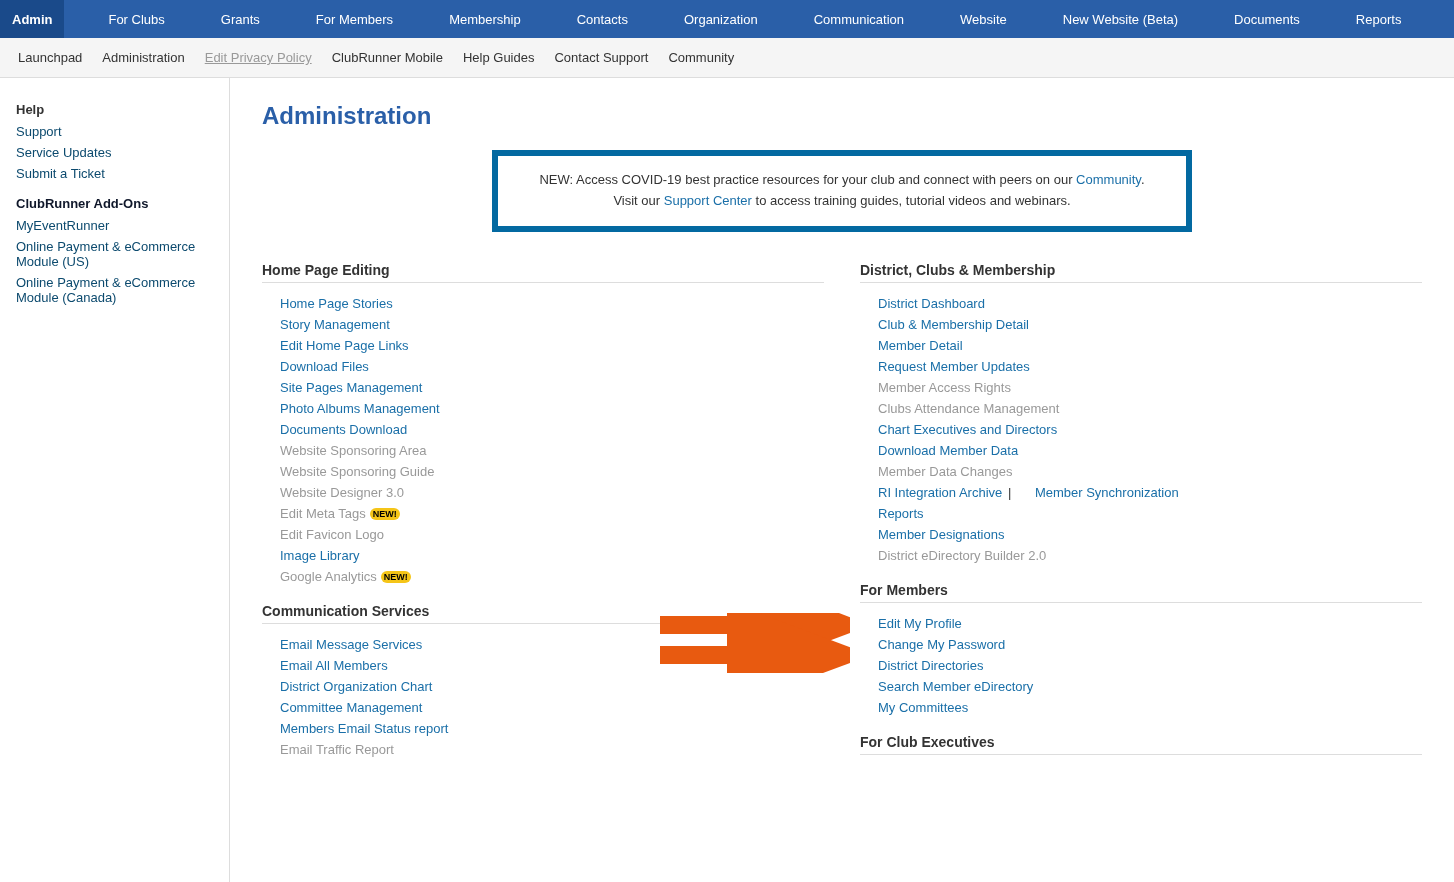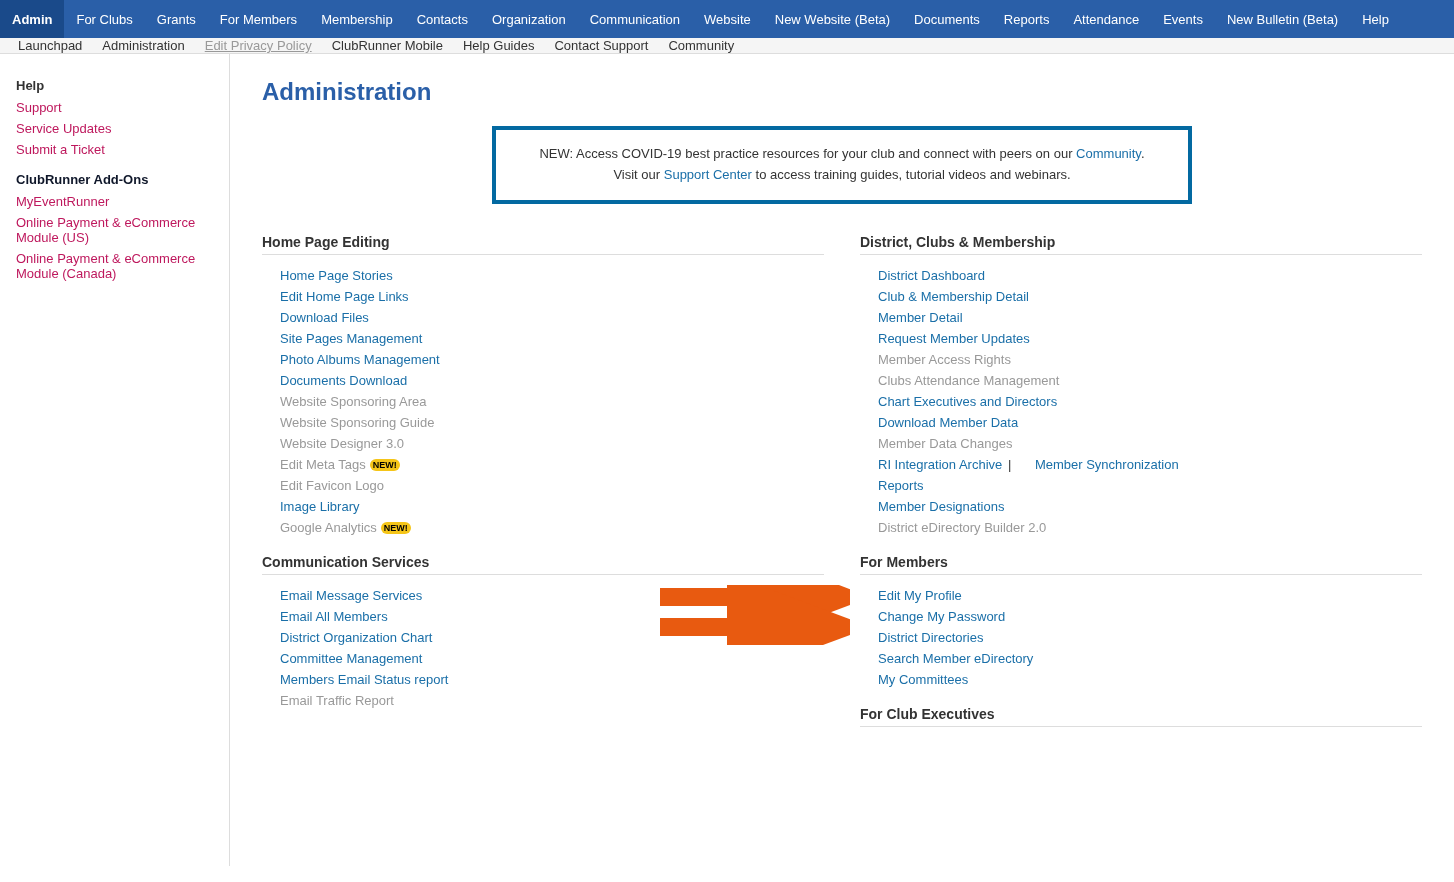--- a/index.html
+++ b/index.html
@@ -4,39 +4,40 @@
   <style>
     * { margin: 0; padding: 0; box-sizing: border-box; }
     body { font-family: Arial, sans-serif; font-size: 13px; color: #333; background: #fff; }
 
     
     .top-nav {
       background: #2a5fa8;
       display: flex;
       align-items: stretch;
       height: 38px;
+      gap: 32px;
     }
     .top-nav-item {
       color: #fff;
       padding: 0 12px;
       display: flex;
       align-items: center;
       cursor: pointer;
       font-size: 13px;
       white-space: nowrap;
     }
     .top-nav-item.active { background: #1a4a8a; font-weight: bold; }
 
     
     .secondary-nav {
       background: #f5f5f5;
       border-bottom: 1px solid #ddd;
       display: flex;
       align-items: center;
-      height: 16px;
+      height: 40px;
       padding: 0 8px;
     }
     .secondary-nav-item {
       padding: 0 10px;
       color: #333;
       cursor: pointer;
       font-size: 13px;
       height: 100%;
       display: flex;
       align-items: center;
@@ -59,21 +60,21 @@
     }
     .sidebar-section-title {
       font-weight: bold;
       font-size: 13px;
       color: #333;
       padding: 8px 16px 4px 16px;
     }
     .sidebar-link {
       display: block;
       padding: 3px 16px;
-      color: #be185d;
+      color: #0c4a6e;
       cursor: pointer;
       font-size: 13px;
       text-decoration: none;
     }
     .sidebar-addon-title {
       font-weight: bold;
       font-size: 13px;
       color: #0f172a;
       padding: 12px 16px 4px 16px;
     }
@@ -85,21 +86,21 @@
     }
     .page-title {
       font-size: 24px;
       color: #2a5fa8;
       font-weight: bold;
       margin-bottom: 20px;
     }
 
     
     .announcement-box {
-      border: 4px solid #0369a1;
+      border: 6px solid #0369a1;
       padding: 14px 20px;
       max-width: 700px;
       margin: 0 auto 30px auto;
       text-align: center;
       font-size: 13px;
       line-height: 1.6;
       color: #333;
     }
     .announcement-box a { color: #1a6fa8; text-decoration: none; }
 
@@ -215,20 +216,21 @@
       <span>NEW: Access COVID-19 best practice resources for your club and connect with peers on our </span><a href="#">Community</a>.<br>
       Visit our <a href="#">Support Center</a><span> to access training guides, tutorial videos and webinars.</span>
     </div>
 
     <div class="content-columns">
 
       <div class="content-col">
         <div class="col-section-title">Home Page Editing</div>
         <div id="home-page-editing-links">
             <a class="col-link" href="#">Home Page Stories</a>
+            <a class="col-link" href="#">Story Management</a>
             <a class="col-link" href="#">Edit Home Page Links</a>
             <a class="col-link" href="#">Download Files</a>
             <a class="col-link" href="#">Site Pages Management</a>
             <a class="col-link" href="#">Photo Albums Management</a>
             <a class="col-link" href="#">Documents Download</a>
             <a class="col-link disabled" href="undefined">Website Sponsoring Area</a>
             <a class="col-link disabled" href="undefined">Website Sponsoring Guide</a>
             <a class="col-link disabled" href="undefined">Website Designer 3.0</a>
             <a class="col-link disabled" href="undefined">Edit Meta Tags<span class="new-badge">NEW!</span></a>
             <a class="col-link disabled" href="undefined">Edit Favicon Logo</a>

